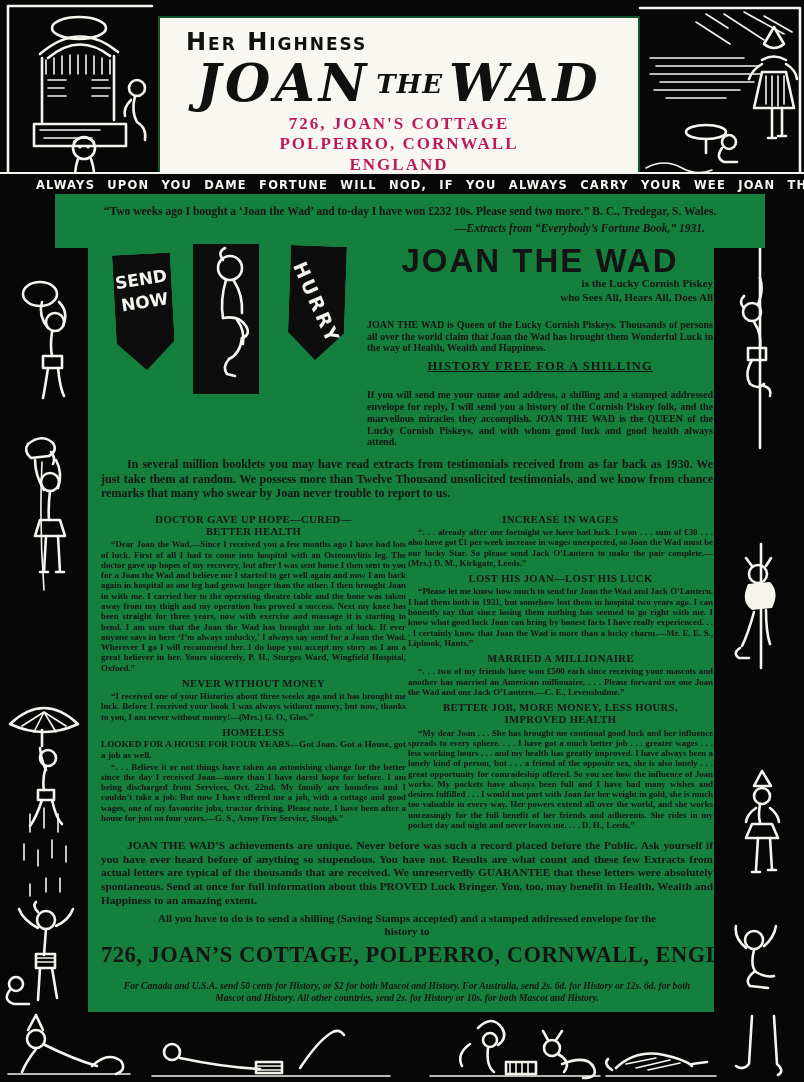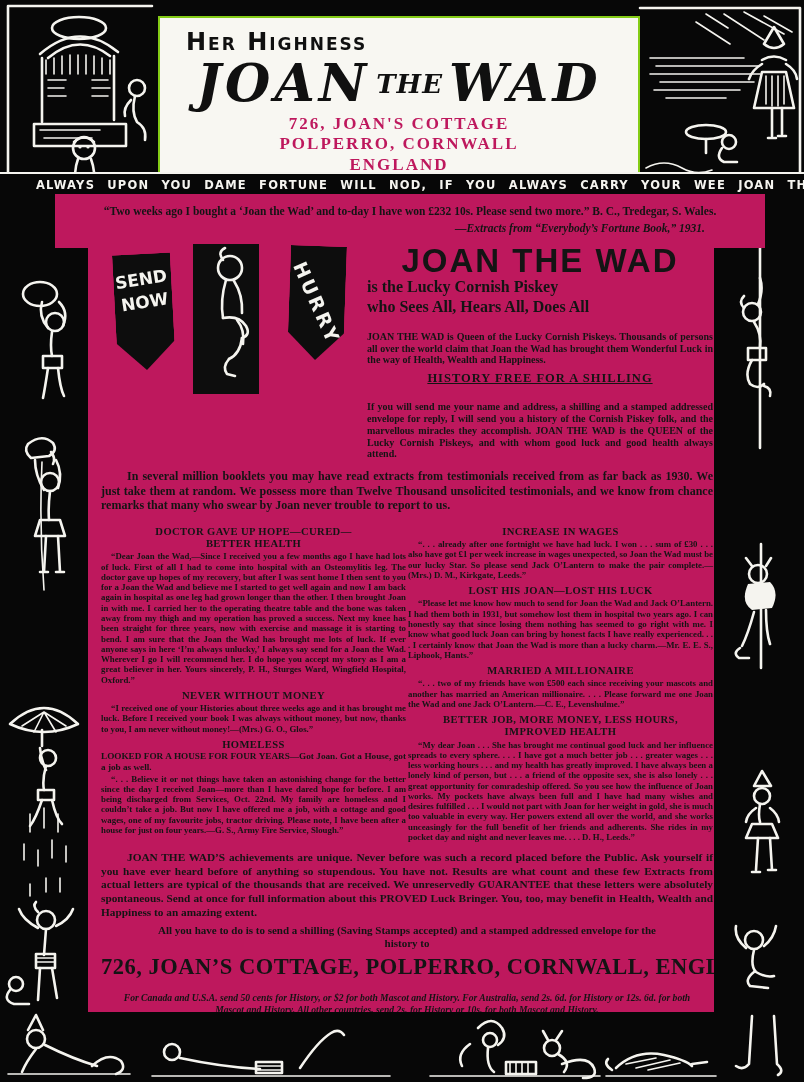--- a/index.html
+++ b/index.html
@@ -5,38 +5,38 @@
   html,body{margin:0;padding:0;background:#222;}
   .page{position:relative;width:804px;height:1082px;background:#070707;overflow:hidden;
         font-family:"Liberation Serif",serif;color:#141414;}
   svg.art{position:absolute;display:block;}
   svg.art *{stroke:#f5f4ef;fill:none;stroke-width:2.6;stroke-linecap:round;stroke-linejoin:round;}
   svg.art .fw{fill:#f5f4ef;stroke:none;}
   svg.art .thin{stroke-width:1.6;}
 
   
   .header-box{position:absolute;left:158px;top:16px;width:478px;height:154px;background:#f8f7f2;
-              border:2px solid #84cc16;z-index:5;}
+              border:2px solid #14532d;z-index:5;}
   .her-highness{position:absolute;left:26px;top:10px;font-family:"DejaVu Sans",sans-serif;
                 font-weight:bold;font-variant:small-caps;font-size:24px;letter-spacing:2px;color:#101010;}
   .big-title{position:absolute;left:0;top:34px;width:100%;text-align:center;
              font-family:"DejaVu Serif",serif;font-style:italic;font-weight:bold;color:#101010;white-space:nowrap;}
   .big-title .t1{font-size:52px;letter-spacing:4px;}
   .big-title .t2{font-size:26px;letter-spacing:1px;position:relative;top:-8px;padding:0 6px;}
   .hdr-address{position:absolute;left:0;top:96px;width:100%;text-align:center;
                font-weight:bold;font-size:17px;letter-spacing:2px;line-height:1.2;color:#be185d;}
 
   
   .banner{position:absolute;left:0;top:172px;width:804px;height:22px;background:#070707;z-index:6;
           font-family:"DejaVu Sans",sans-serif;color:#f5f4ef;font-size:11.5px;font-weight:bold;
           letter-spacing:1.2px;word-spacing:7px;line-height:22px;padding-left:36px;box-sizing:border-box;
           white-space:nowrap;border-top:2px solid #f5f4ef;}
 
   
-  .panel{position:absolute;left:55px;top:194px;width:710px;height:818px;background:#be185d;z-index:1;
+  .panel{position:absolute;left:55px;top:194px;width:710px;height:818px;background:#15803d;z-index:1;
          box-sizing:border-box;overflow:hidden;}
   .content{position:relative;margin:0 52px 0 46px;}
 
   .quote{margin:10px 10px 4px 10px;font-size:11.5px;font-weight:bold;text-align:center;line-height:1.25;}
   .quote-attr{text-align:right;font-style:italic;padding-right:60px;font-weight:bold;font-size:11.5px;}
 
   
   .promo{display:flex;margin-top:8px;}
   .pennants{position:relative;width:262px;height:168px;flex:0 0 auto;}
   .pennant{position:absolute;background:#0d0d0d;
@@ -47,21 +47,21 @@
                  font-family:"DejaVu Sans",sans-serif;font-weight:bold;font-size:17px;line-height:1.35;
                  white-space:pre-line;transform:rotate(-6deg);}
   .hurry-label{position:absolute;left:50%;top:50%;color:#f5f4ef;font-family:"DejaVu Sans",sans-serif;
                font-weight:bold;font-size:19px;letter-spacing:3px;white-space:nowrap;
                transform:translate(-50%,-50%) rotate(64deg);}
   .figure-box{position:absolute;left:92px;top:2px;width:66px;height:150px;background:#0d0d0d;}
 
   .promo-right{flex:1;padding-left:4px;}
   .promo-headline{font-family:"Liberation Sans",sans-serif;font-weight:bold;font-size:33px;
                   letter-spacing:2px;text-align:center;line-height:1;margin-top:2px;}
-  .promo-sub{font-weight:bold;font-size:16px;text-align:left;line-height:1.2;}
+  .promo-sub{font-weight:bold;font-size:11px;text-align:right;line-height:1.2;}
   .promo-para{font-weight:bold;font-size:10px;line-height:1.18;text-align:justify;margin-top:15px;}
   .free-heading{font-weight:bold;font-size:12.5px;text-align:center;text-decoration:underline;
                 letter-spacing:1px;margin-top:5px;}
 
   .intro{font-weight:bold;font-size:12px;line-height:1.22;text-align:justify;text-indent:26px;margin-top:9px;}
 
   
   .cols{display:flex;gap:2px;margin-top:8px;}
   .col{flex:1;min-width:0;}
   .sect{margin-top:5px;}

